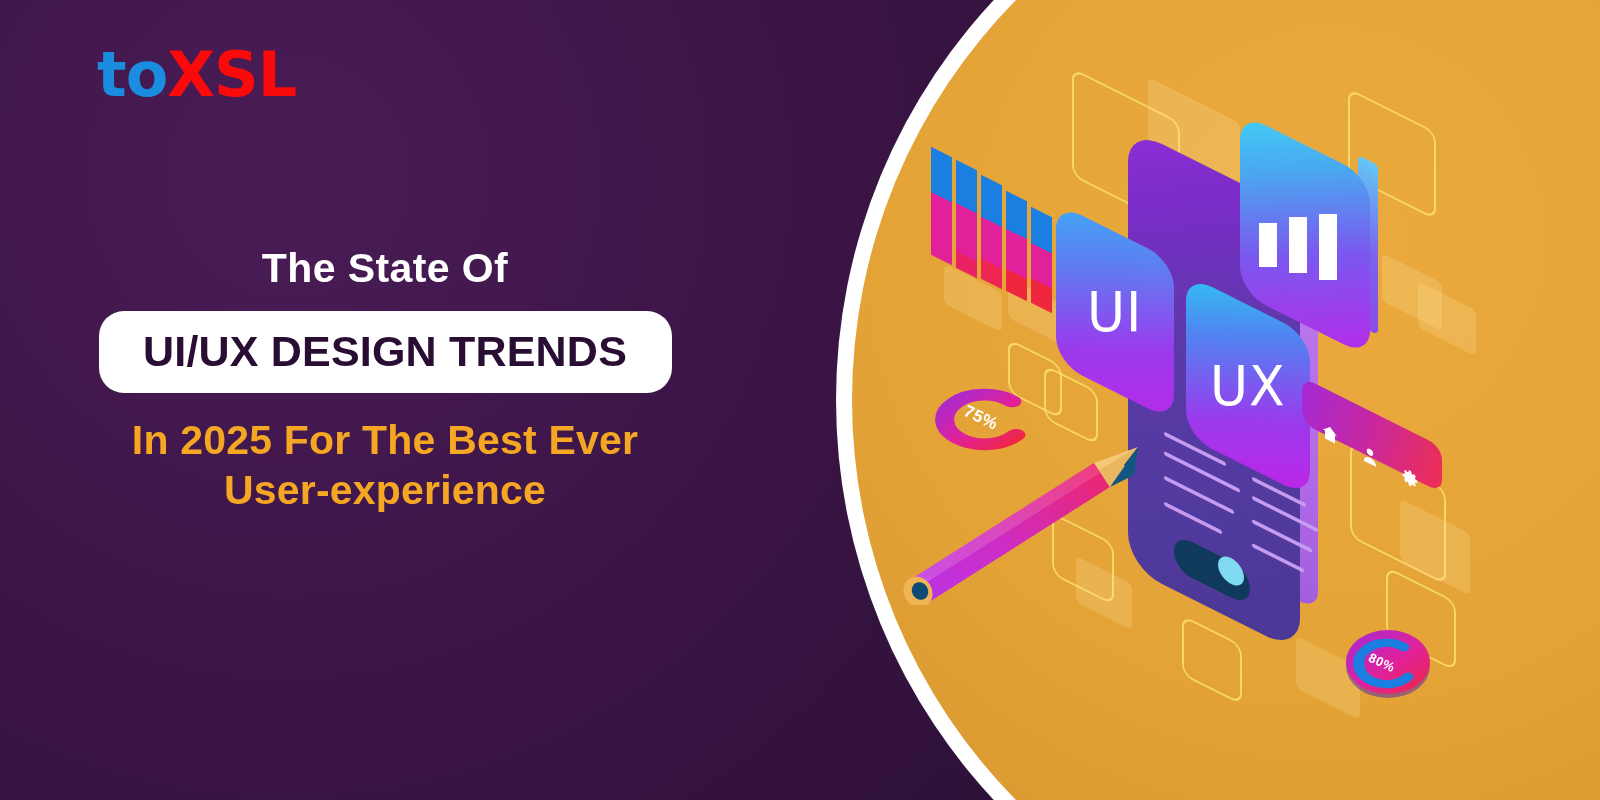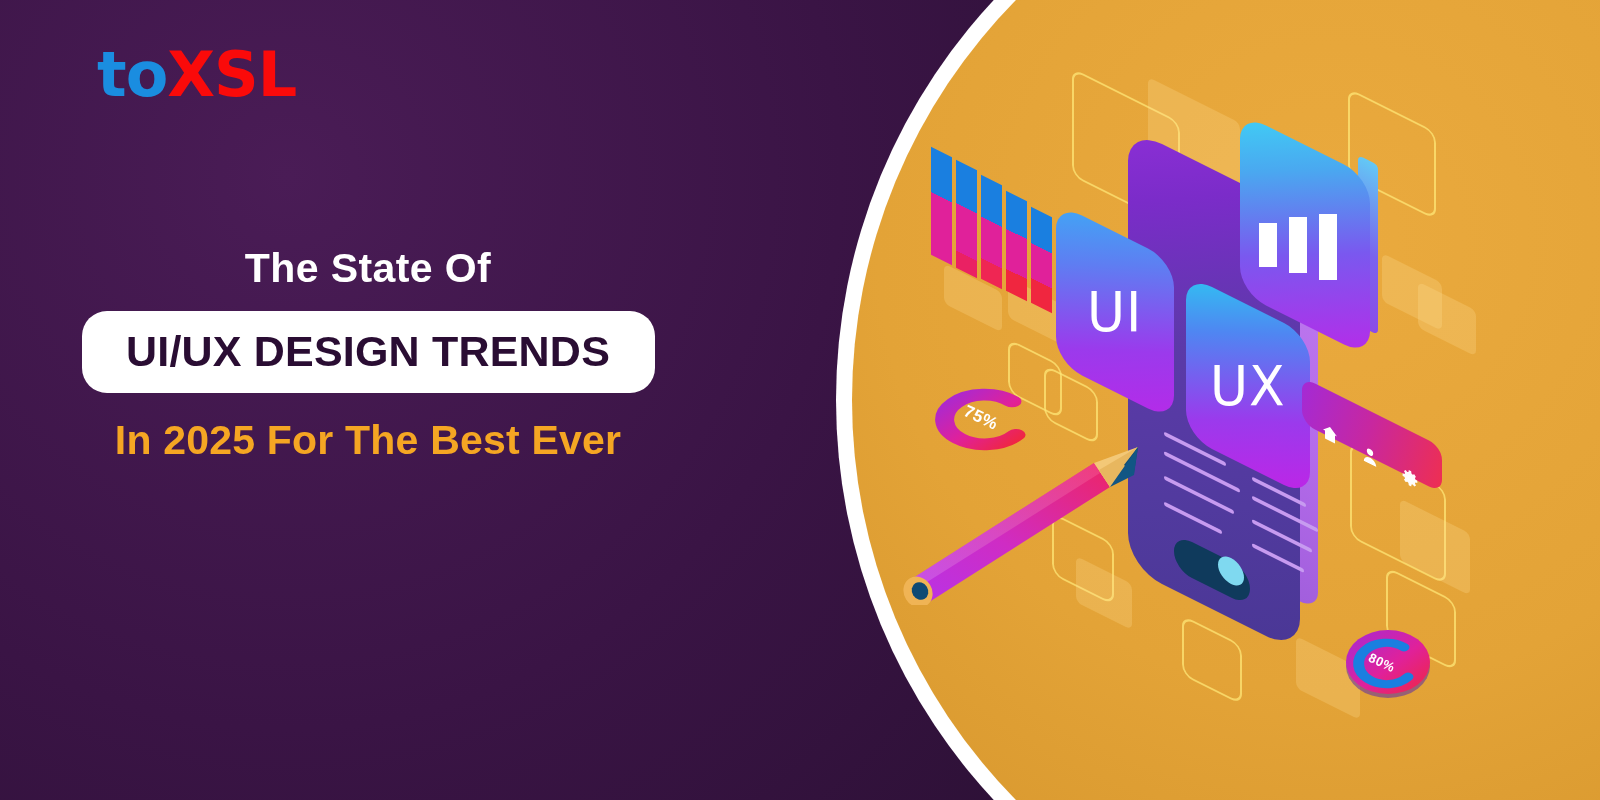--- a/index.html
+++ b/index.html
@@ -140,21 +140,21 @@
     font-family:"DejaVu Sans", sans-serif;
     font-size:62px; font-weight:700;
     letter-spacing:-1px;
     line-height:1;
     user-select:none;
   }
   .logo .to { color:#1a8de0;margin-left:39px; }
   .logo .xsl{ color:#fa0a0a;margin-top:16px; }
 
   .headline-wrap {
-    position:absolute; left:54px; top:245px; width:628px;
+    position:absolute; left:71px; top:245px; width:628px;
     z-index:6; text-align:center;
   }
   .eyebrow {
     color:#ffffff;
     font-size:41px; font-weight:700;
     letter-spacing:.4px;
     line-height:1.15;
     margin-bottom:19px;
   }
   .pill {
@@ -330,16 +330,17 @@
     <span class="to">to</span><span class="xsl">XSL</span>
   </div>
 
   <div class="headline-wrap">
     <div class="eyebrow">The State Of</div>
     <div class="pill">
       <div class="pill-text">UI/UX DESIGN TRENDS</div>
     </div>
     <div class="subline">
       <div>In 2025 For The Best Ever</div>
+      <div>User-experience</div>
     </div>
   </div>
 
 </div>
 
 </body></html>

